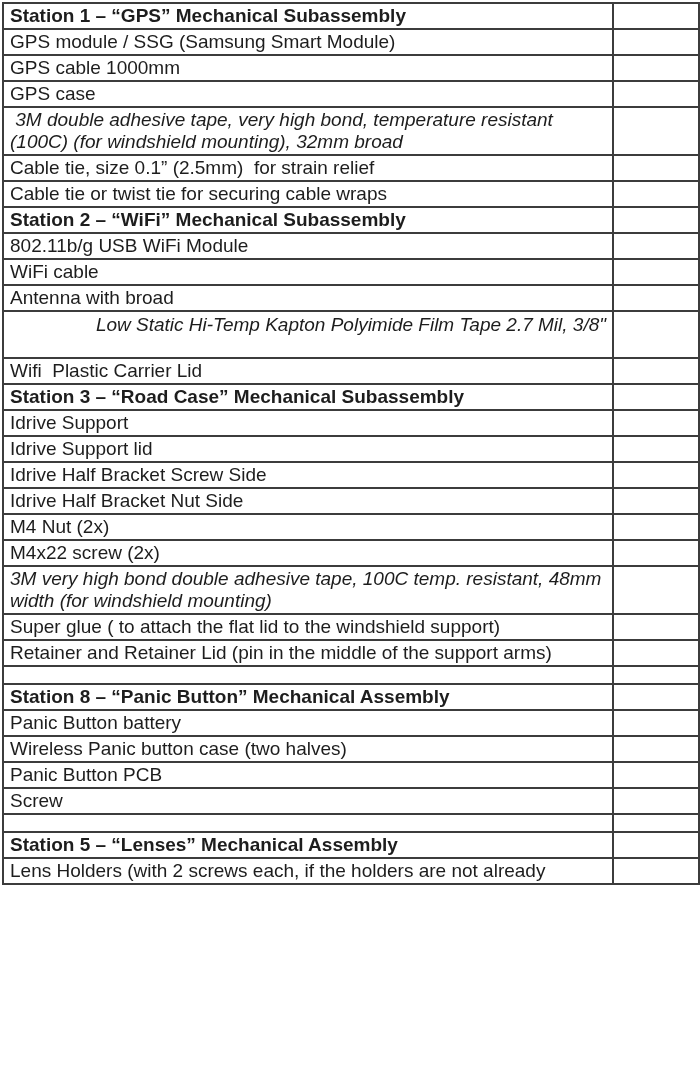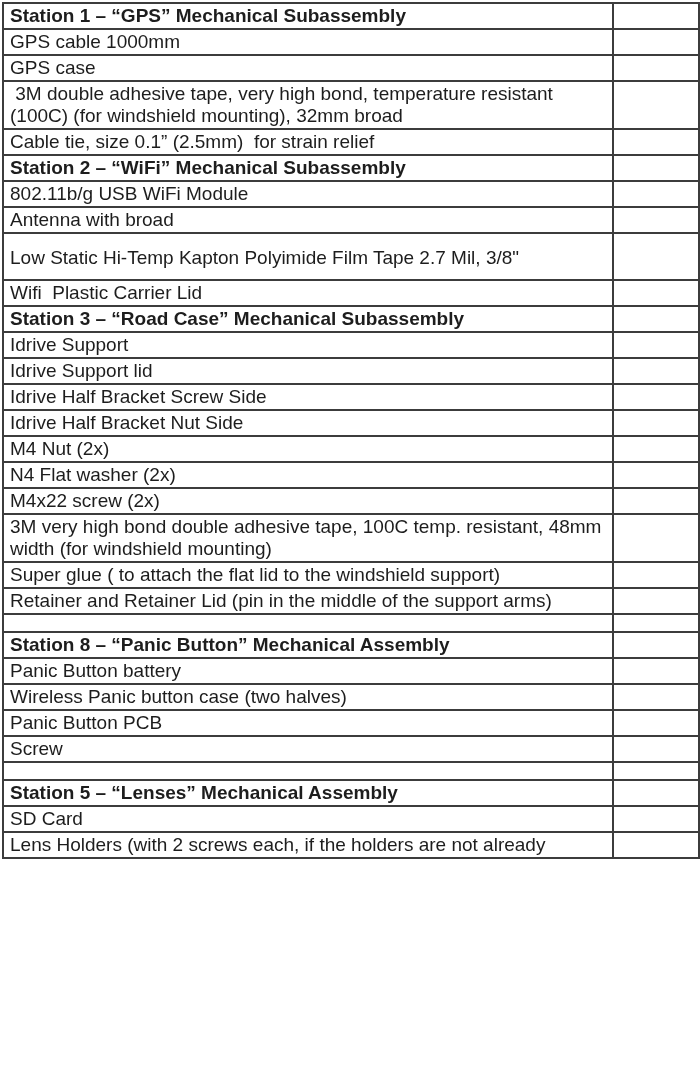--- a/index.html
+++ b/index.html
@@ -32,59 +32,71 @@
     font-size: 19px;
     line-height: 22px;
     color: var(--text-color);
     padding: 1px 6px;
     vertical-align: middle;
     white-space: pre-wrap;
     overflow: hidden;
   }
   td.check-cell { padding: 0; }
   tr.r-single { height: 18px; margin-top: 22px; }
-  tr.r-tall   { height: 47px; }
+  tr.r-tall   { height: 47px; font-style: italic; }
   tr.r-header td.part-cell { font-weight: bold; }
-  tr.r-top td { vertical-align: top; padding-top: 13px; }
+  tr.r-top td { vertical-align: top; padding-top: 2px; text-align: right; }
 </style>
 </head>
 <body>
 
 <table class="checklist">
   <colgroup>
     <col class="c-item">
     <col class="c-check">
   </colgroup>
   <tbody id="table-body">
       <tr class="r-single r-header">
         <td class="part-cell">Station 1 – “GPS” Mechanical Subassembly</td>
+        <td class="check-cell"></td>
+      </tr>
+      <tr class="r-single">
+        <td class="part-cell">GPS module / SSG (Samsung Smart Module)</td>
         <td class="check-cell"></td>
       </tr>
       <tr class="r-single">
         <td class="part-cell">GPS cable 1000mm</td>
         <td class="check-cell"></td>
       </tr>
       <tr class="r-single">
         <td class="part-cell">GPS case</td>
         <td class="check-cell"></td>
       </tr>
       <tr class="r-tall">
         <td class="part-cell"> 3M double adhesive tape, very high bond, temperature resistant (100C) (for windshield mounting), 32mm broad</td>
         <td class="check-cell"></td>
       </tr>
       <tr class="r-single">
         <td class="part-cell">Cable tie, size 0.1” (2.5mm)  for strain relief</td>
         <td class="check-cell"></td>
       </tr>
+      <tr class="r-single">
+        <td class="part-cell">Cable tie or twist tie for securing cable wraps</td>
+        <td class="check-cell"></td>
+      </tr>
       <tr class="r-single r-header">
         <td class="part-cell">Station 2 – “WiFi” Mechanical Subassembly</td>
         <td class="check-cell"></td>
       </tr>
       <tr class="r-single">
         <td class="part-cell">802.11b/g USB WiFi Module</td>
+        <td class="check-cell"></td>
+      </tr>
+      <tr class="r-single">
+        <td class="part-cell">WiFi cable</td>
         <td class="check-cell"></td>
       </tr>
       <tr class="r-single">
         <td class="part-cell">Antenna with broad</td>
         <td class="check-cell"></td>
       </tr>
       <tr class="r-tall r-top">
         <td class="part-cell">Low Static Hi-Temp Kapton Polyimide Film Tape 2.7 Mil, 3/8"</td>
         <td class="check-cell"></td>
       </tr>
@@ -107,24 +119,20 @@
       <tr class="r-single">
         <td class="part-cell">Idrive Half Bracket Screw Side</td>
         <td class="check-cell"></td>
       </tr>
       <tr class="r-single">
         <td class="part-cell">Idrive Half Bracket Nut Side</td>
         <td class="check-cell"></td>
       </tr>
       <tr class="r-single">
         <td class="part-cell">M4 Nut (2x)</td>
-        <td class="check-cell"></td>
-      </tr>
-      <tr class="r-single">
-        <td class="part-cell">N4 Flat washer (2x)</td>
         <td class="check-cell"></td>
       </tr>
       <tr class="r-single">
         <td class="part-cell">M4x22 screw (2x)</td>
         <td class="check-cell"></td>
       </tr>
       <tr class="r-tall">
         <td class="part-cell">3M very high bond double adhesive tape, 100C temp. resistant, 48mm width (for windshield mounting)</td>
         <td class="check-cell"></td>
       </tr>
@@ -162,21 +170,17 @@
       </tr>
       <tr class="r-single">
         <td class="part-cell"></td>
         <td class="check-cell"></td>
       </tr>
       <tr class="r-single r-header">
         <td class="part-cell">Station 5 – “Lenses” Mechanical Assembly</td>
         <td class="check-cell"></td>
       </tr>
       <tr class="r-single">
-        <td class="part-cell">SD Card</td>
-        <td class="check-cell"></td>
-      </tr>
-      <tr class="r-single">
         <td class="part-cell">Lens Holders (with 2 screws each, if the holders are not already</td>
         <td class="check-cell"></td>
       </tr>
     </tbody>
 </table>
 
 </body></html>

